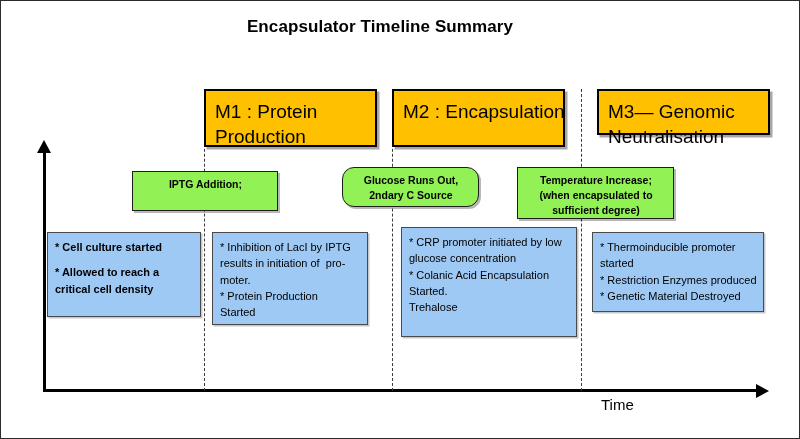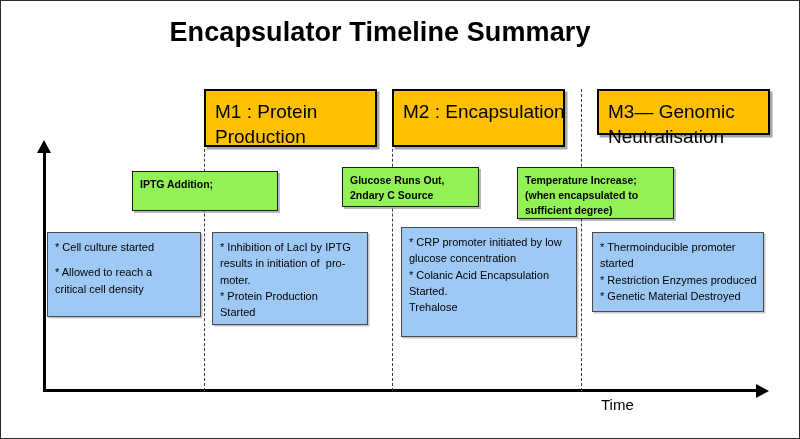--- a/index.html
+++ b/index.html
@@ -20,21 +20,21 @@
     overflow: hidden;
   }
 
   
   .title {
     position: absolute;
     left: 0;
     top: 16px;
     width: 758px;
     text-align: center;
-    font-size: 27px;
+    font-size: 17px;
     font-weight: bold;
     color: #000000;
     letter-spacing: 0.1px;
   }
 
   
   .axis-y-line {
     position: absolute;
     left: 42px;
     top: 150px;
@@ -105,20 +105,21 @@
     position: absolute;
     background: #92F155;
     border: 1.6px solid #1d1d1d;
     box-sizing: border-box;
     font-size: 10.5px;
     font-weight: bold;
     line-height: 1.42;
     color: #000000;
     padding: 5px 6px 4px 7px;
     box-shadow: 2px 2px 0 rgba(0,0,0,0.28);
+    text-align: center;
   }
 
   
   .detail {
     position: absolute;
     background: #9FC9F5;
     border: 1.3px solid #4a4a4a;
     box-sizing: border-box;
     font-size: 11px;
     line-height: 1.48;
@@ -158,32 +159,32 @@
 
   <div class="milestone" style="left:596px; top:88px; width:173px; height:46px;">
     <span class="boxline">M3— Genomic</span>
     <span class="boxline">Neutralisation</span>
   </div>
 
   <div class="event" style="left:131px; top:170px; width:146px; height:40px;">
     <span class="boxline">IPTG Addition;</span>
   </div>
 
-  <div class="event" style="left:341px; top:166px; width:137px; height:40px;">
+  <div class="event" style="left:341px; top:166px; width:137px; height:40px;border-radius:12px;">
     <span class="boxline">Glucose Runs Out,</span>
     <span class="boxline">2ndary C Source</span>
   </div>
 
   <div class="event" style="left:516px; top:166px; width:157px; height:52px;">
     <span class="boxline">Temperature Increase;</span>
     <span class="boxline">(when encapsulated to</span>
     <span class="boxline">sufficient degree)</span>
   </div>
 
-  <div class="detail" style="left:46px; top:231px; width:154px; height:85px;">
+  <div class="detail" style="left:46px; top:231px; width:154px; height:85px;font-weight:bold;">
     <span class="boxline">* Cell culture started</span>
     <span class="boxline spacer"></span>
     <span class="boxline">* Allowed to reach a</span>
     <span class="boxline">critical cell density</span>
   </div>
 
   <div class="detail" style="left:211px; top:231px; width:156px; height:93px;">
     <span class="boxline">* Inhibition of LacI by IPTG</span>
     <span class="boxline">results in initiation of  pro-</span>
     <span class="boxline">moter.</span>

